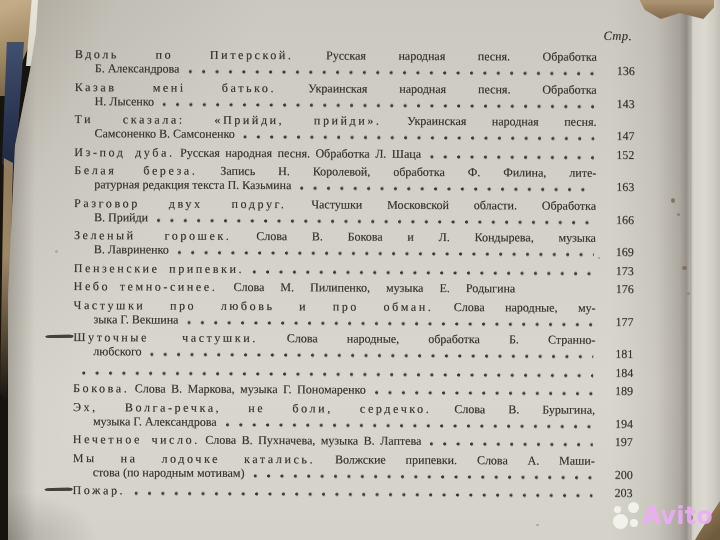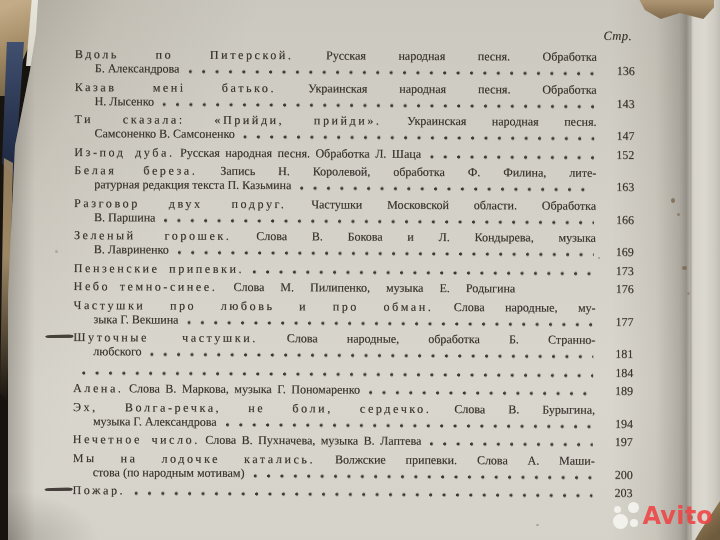--- a/index.html
+++ b/index.html
@@ -103,21 +103,21 @@
     position:absolute; right:7px; bottom:11px; z-index:9;
     display:flex; align-items:center; gap:3px; opacity:0.88;
   }
   .wm-logo { position:relative; width:26px; height:27px; }
   .wm-logo i { position:absolute; background:#f7f6f2; border-radius:50%; }
   .wm-c1 { left:1px; top:4px; width:7px; height:7px; }
   .wm-c2 { right:0; top:0; width:11px; height:11px; }
   .wm-c3 { left:0; bottom:0; width:15px; height:15px; }
   .wm-c4 { right:1px; bottom:2px; width:8px; height:8px; }
   .wm-text {
-    color:#ef4444; font-family:"DejaVu Sans","Liberation Sans",sans-serif;
+    color:#f0abfc; font-family:"DejaVu Sans","Liberation Sans",sans-serif;
     font-weight:bold; font-size:24px; letter-spacing:0.2px; line-height:1;
   }
 </style>
 </head>
 <body>
 
 <div class="tan-wedge-topleft"></div>
 <div class="page-edge-sliver"></div>
 <div class="navy-strip"></div>
 <div class="tan-streak"></div>
@@ -163,21 +163,21 @@
           <div class="line l1 two"><span class="title">Белая береза.</span><span class="rest">&nbsp;Запись Н. Королевой, обработка Ф. Филина, лите-</span></div>
           <div class="line l2">
             <span class="l2txt">ратурная редакция текста П. Казьмина</span>
             <span class="leader"></span>
             <span class="num">163</span>
           </div>
         </div>
         <div class="entry">
           <div class="line l1 two"><span class="title">Разговор двух подруг.</span><span class="rest">&nbsp;Частушки Московской области. Обработка</span></div>
           <div class="line l2">
-            <span class="l2txt">В. Паршина</span>
+            <span class="l2txt">В. Прийди</span>
             <span class="leader"></span>
             <span class="num">166</span>
           </div>
         </div>
         <div class="entry">
           <div class="line l1 two"><span class="title">Зеленый горошек.</span><span class="rest">&nbsp;Слова В. Бокова и Л. Кондырева, музыка</span></div>
           <div class="line l2">
             <span class="l2txt">В. Лавриненко</span>
             <span class="leader"></span>
             <span class="num">169</span>
@@ -215,21 +215,21 @@
           </div>
         </div>
         <div class="entry">
           <div class="line l1 one">
             <span class="leader"></span>
             <span class="num">184</span>
           </div>
         </div>
         <div class="entry">
           <div class="line l1 one">
-            <span class="title">Алена.</span>
+            <span class="title">Бокова.</span>
             <span class="rest">&nbsp;Слова В. Маркова, музыка Г. Пономаренко</span>
             <span class="leader"></span>
             <span class="num">189</span>
           </div>
         </div>
         <div class="entry">
           <div class="line l1 two"><span class="title">Эх, Волга-речка, не боли, сердечко.</span><span class="rest">&nbsp;Слова В. Бурыгина,</span></div>
           <div class="line l2">
             <span class="l2txt">музыка Г. Александрова</span>
             <span class="leader"></span>

